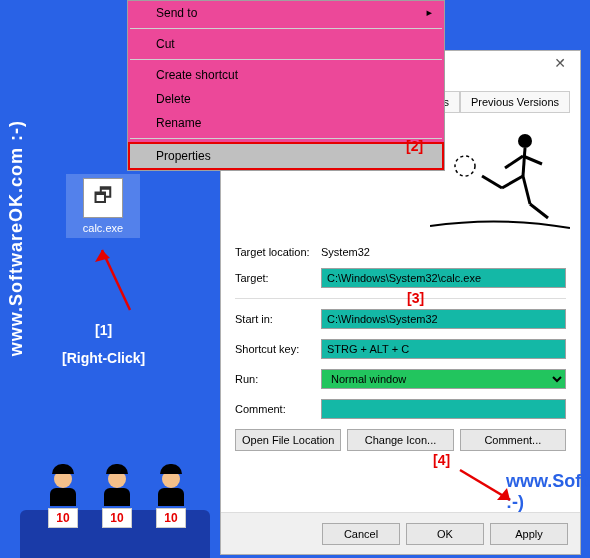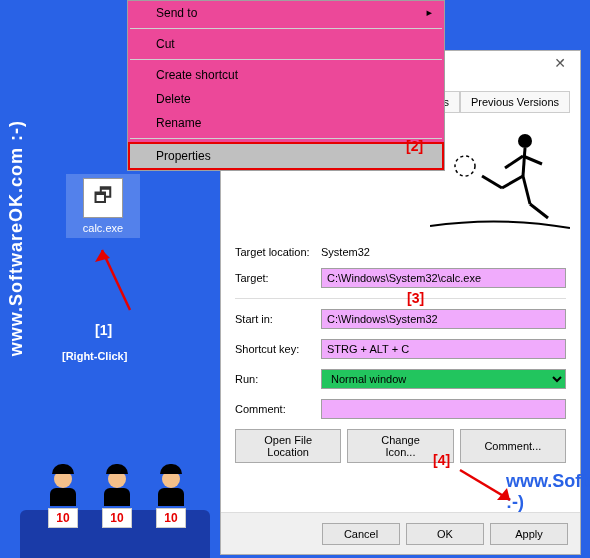--- a/index.html
+++ b/index.html
@@ -23,26 +23,26 @@
     
     .dialog-tabs { position: absolute; top: 40px; right: 10px; display: flex; font-size: 11px; }
     .tab { padding: 4px 10px; border: 1px solid #ccc; background: #f8f8f8; cursor: pointer; }
     
     .soccer-figure { position: absolute; right: 10px; top: 75px; width: 140px; height: 110px; }
     
     .form-area { position: absolute; top: 195px; left: 14px; right: 14px; font-size: 11px; }
     .form-row { display: flex; align-items: center; margin-bottom: 10px; }
     .form-label { width: 86px; color: #000; }
     .form-value { flex: 1; }
-    .form-input { flex: 1; border: 1px solid #a0a0a0; padding: 3px 5px; font-size: 11px; background: #f0abfc; }
+    .form-input { flex: 1; border: 1px solid #a0a0a0; padding: 3px 5px; font-size: 11px; background: #14b8a6; }
     .form-select { flex: 1; border: 1px solid #a0a0a0; padding: 2px 5px; font-size: 11px; background: #22c55e; }
     hr.sep { border: none; border-top: 1px solid #ddd; margin: 6px 0 10px; }
     
     .mid-buttons { display: flex; gap: 6px; margin-top: 8px; }
-    .mid-btn { flex: 1; border: 1px solid #aaa; background: #e8e8e8; padding: 4px 20px; font-size: 11px; cursor: pointer; }
+    .mid-btn { flex: 1; border: 1px solid #aaa; background: #e8e8e8; padding: 4px 4px; font-size: 11px; cursor: pointer; }
     
     .dialog-footer { position: absolute; bottom: 0; left: 0; right: 0; height: 42px; background: #f0f0f0; border-top: 1px solid #ddd; display: flex; justify-content: flex-end; align-items: center; gap: 6px; padding-right: 12px; }
     .footer-btn { width: 78px; border: 1px solid #aaa; background: #e8e8e8; padding: 4px 0; font-size: 11px; cursor: pointer; }
     
     .annotation { position: absolute; color: #e60000; font-weight: bold; font-size: 14px; font-family: Arial; z-index: 20; }
     .annotation.white { color: white; }
     
     .arrow-red { position: absolute; z-index: 20; }
     
     .judges { position: absolute; left: 20px; bottom: 0px; width: 190px; height: 100px; }
@@ -135,21 +135,21 @@
   <div class="menu-item">Delete</div>
   <div class="menu-item">Rename</div>
   <div class="menu-sep"></div>
   <div class="menu-item highlighted">Properties</div>
 </div>
 
 <div class="annotation" style="left:406px; top:138px;">[2]</div>
 <div class="annotation" style="left:407px; top:290px;">[3]</div>
 <div class="annotation" style="left:433px; top:452px;">[4]</div>
 <div class="annotation white" style="left:95px; top:322px;">[1]</div>
-<div class="annotation white" style="left:62px; top:350px; font-size:11px;">[Right-Click]</div>
+<div class="annotation white" style="left:62px; top:350px; font-size:14px;">[Right-Click]</div>
 
 <svg class="arrow-red" style="left:90px; top:240px; width:50px; height:80px;">
   <line x1="40" y1="70" x2="12" y2="10" stroke="#e60000" stroke-width="2.5"></line>
   <polygon points="12,10 5,22 20,18" fill="#e60000"></polygon>
 </svg>
 
 <svg class="arrow-red" style="left:455px; top:462px; width:70px; height:50px;">
   <line x1="5" y1="8" x2="55" y2="38" stroke="#e60000" stroke-width="2.5"></line>
   <polygon points="55,38 42,38 52,26" fill="#e60000"></polygon>
 </svg>

